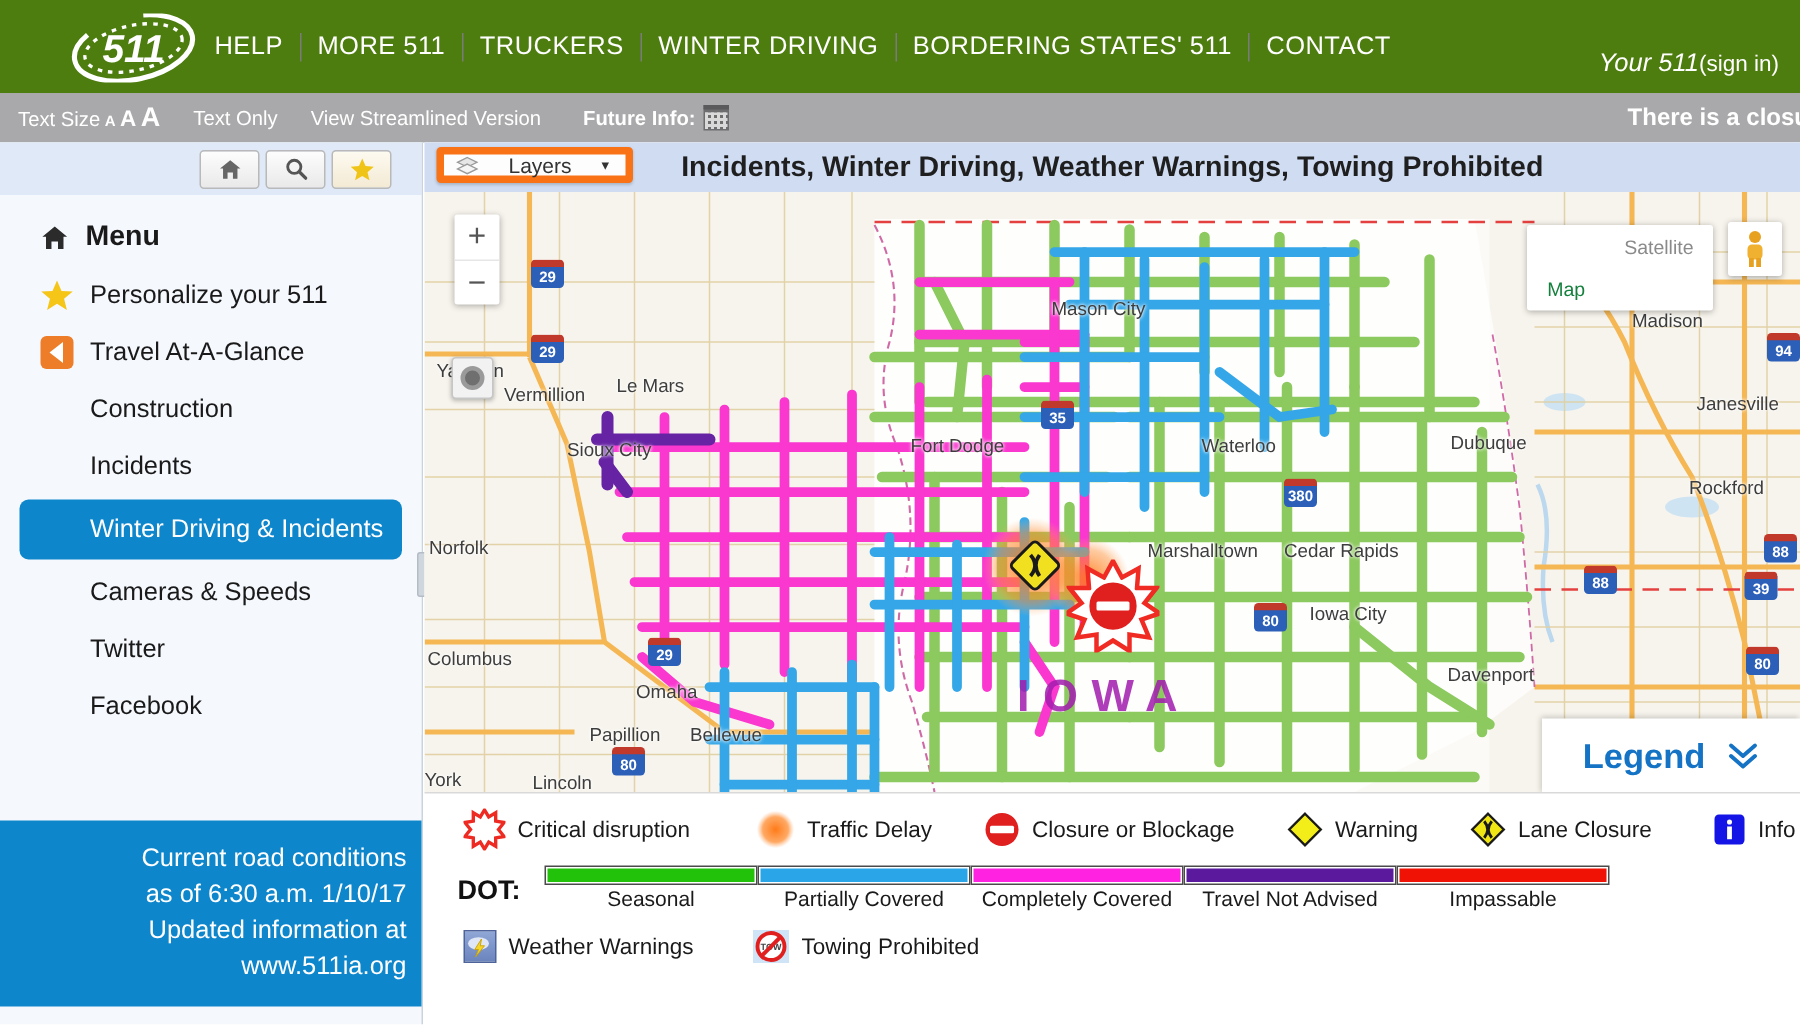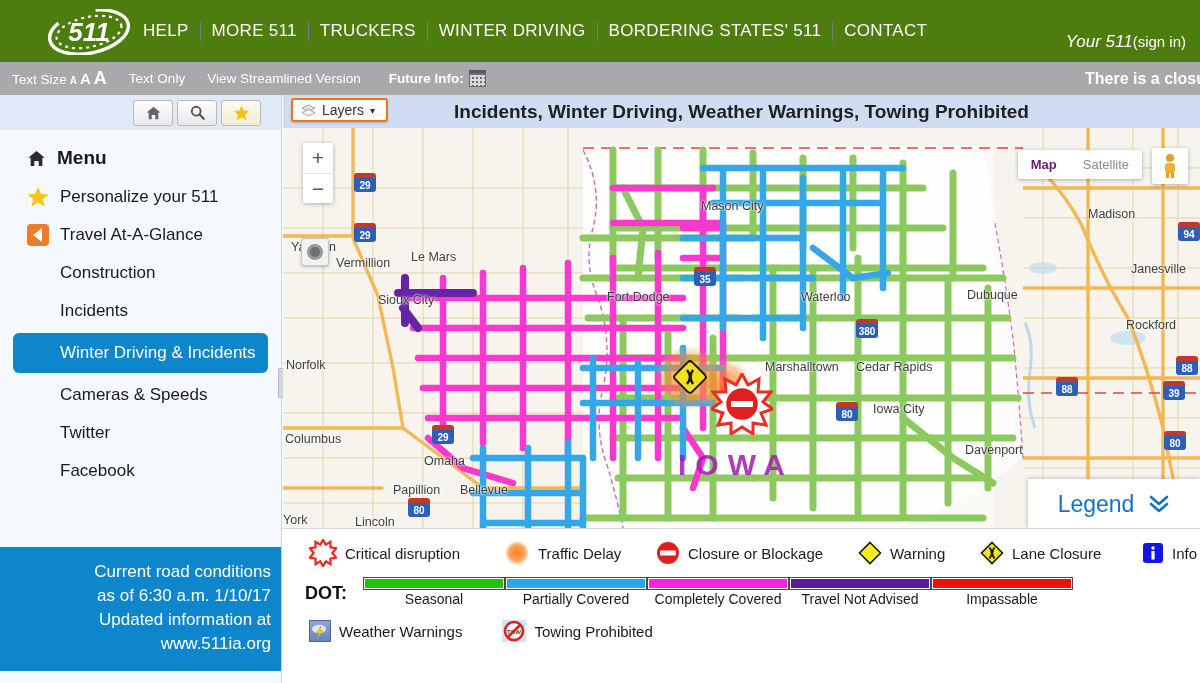--- a/index.html
+++ b/index.html
@@ -131,22 +131,22 @@
     background: #ffffff;
   }
   .map-header {
     position: relative; height: 33px; background: #cfdcf2;
     display: flex; align-items: center; justify-content: center;
   }
   .map-title { font-size: 19px; font-weight: bold; color: #1f1f1f; }
   .layers-btn {
     position: absolute; left: 8px; top: 3px;
     height: 24px; padding: 0 11px 0 8px;
-    background: #fdfdfd; border: 2px solid #f97316; border-radius: 3px;
-    display: flex; align-items: center; gap: 6px;
+    background: #fdfdfd; border: 5px solid #f97316; border-radius: 3px;
+    display: flex; align-items: center; gap: 20px;
     font-size: 14px; color: #333; cursor: pointer;
     box-shadow: 0 1px 2px rgba(0,0,0,.18);
   }
   .layers-stack { width: 15px; height: 13px; position: relative; }
 
   .mapview {
     position: absolute; left: 0; top: 33px; width: 917px; height: 400px;
     background: #f7f4ec; overflow: hidden;
   }
   .map-svg { position: absolute; left: 0; top: 0; }
@@ -190,35 +190,35 @@
     border: 3px solid #9a9a9a; background: #6f6f6f; display: block;
   }
   .maptype {
     position: absolute; right: 58px; top: 22px;
     display: flex; background: #fff; border-radius: 2px;
     box-shadow: 0 1px 4px rgba(0,0,0,.3); overflow: hidden;
   }
   .maptype div {
     padding: 7px 13px; font-size: 13px; color: #8a8a8a; cursor: pointer;
   }
-  .maptype div.sel { color: #701a75; font-weight: bold; }
+  .maptype div.sel { color: #15803d; font-weight: normal; margin-top: 28px; }
   .pegman {
     position: absolute; right: 12px; top: 20px;
     width: 36px; height: 36px; background: #fff; border-radius: 2px;
     box-shadow: 0 1px 4px rgba(0,0,0,.3);
     display: flex; align-items: center; justify-content: center; cursor: pointer;
   }
   .legend-toggle {
     position: absolute; right: 0px; bottom: -1px;
     width: 172px; height: 50px; background: #ffffff;
     box-shadow: -1px -1px 4px rgba(0,0,0,.2);
     display: flex; align-items: center; justify-content: center; gap: 14px;
     cursor: pointer;
   }
-  .legend-toggle span { font-size: 23px; font-weight: normal; color: #1473c4; }
+  .legend-toggle span { font-size: 23px; font-weight: bold; color: #1473c4; }
   .chev { position: relative; width: 22px; height: 20px; }
 
   
   .marker { position: absolute; }
 
   
   .legend {
     position: absolute; left: 0; top: 433px; width: 917px; height: 155px;
     background: #ffffff; border-top: 1px solid #d9d9d9;
     padding: 10px 0 0 0;

